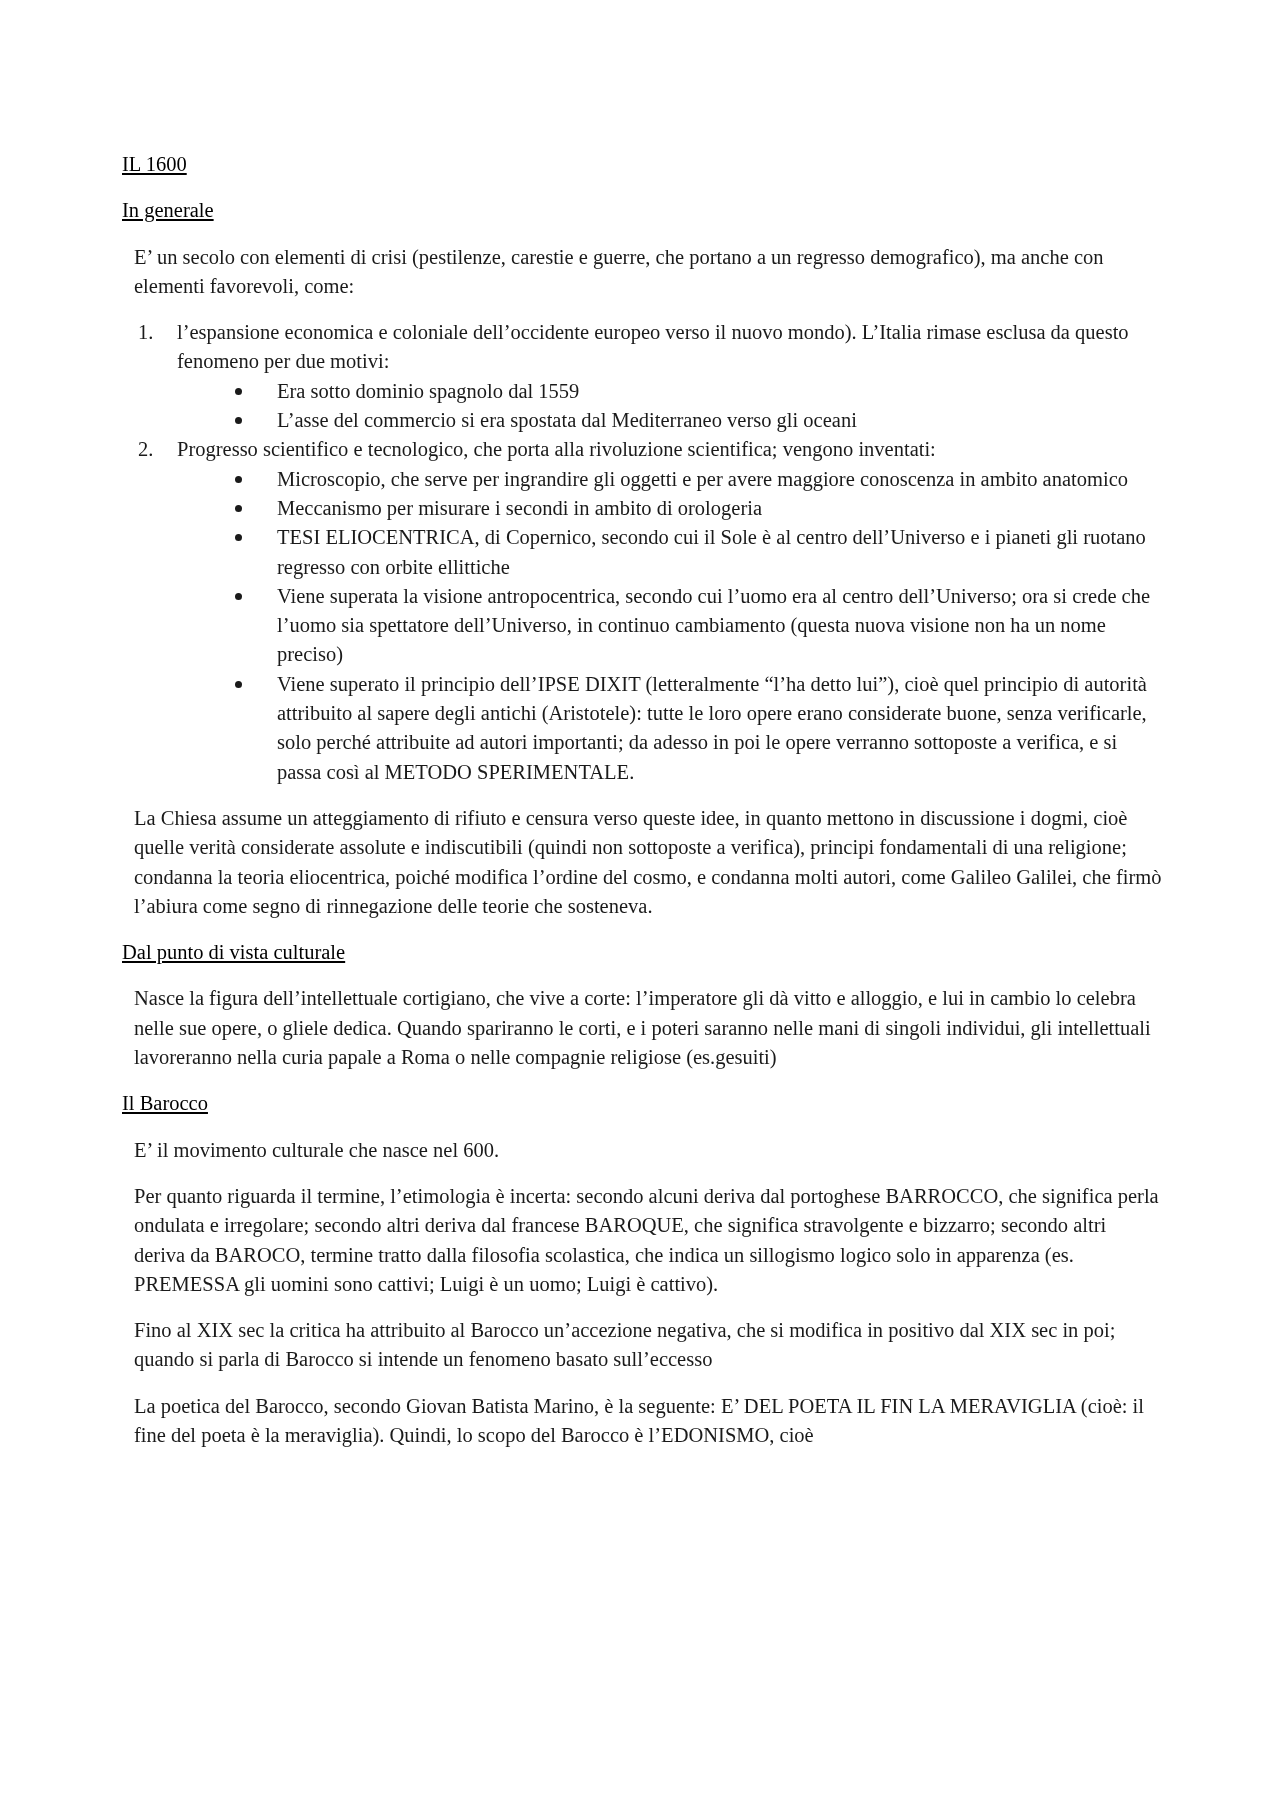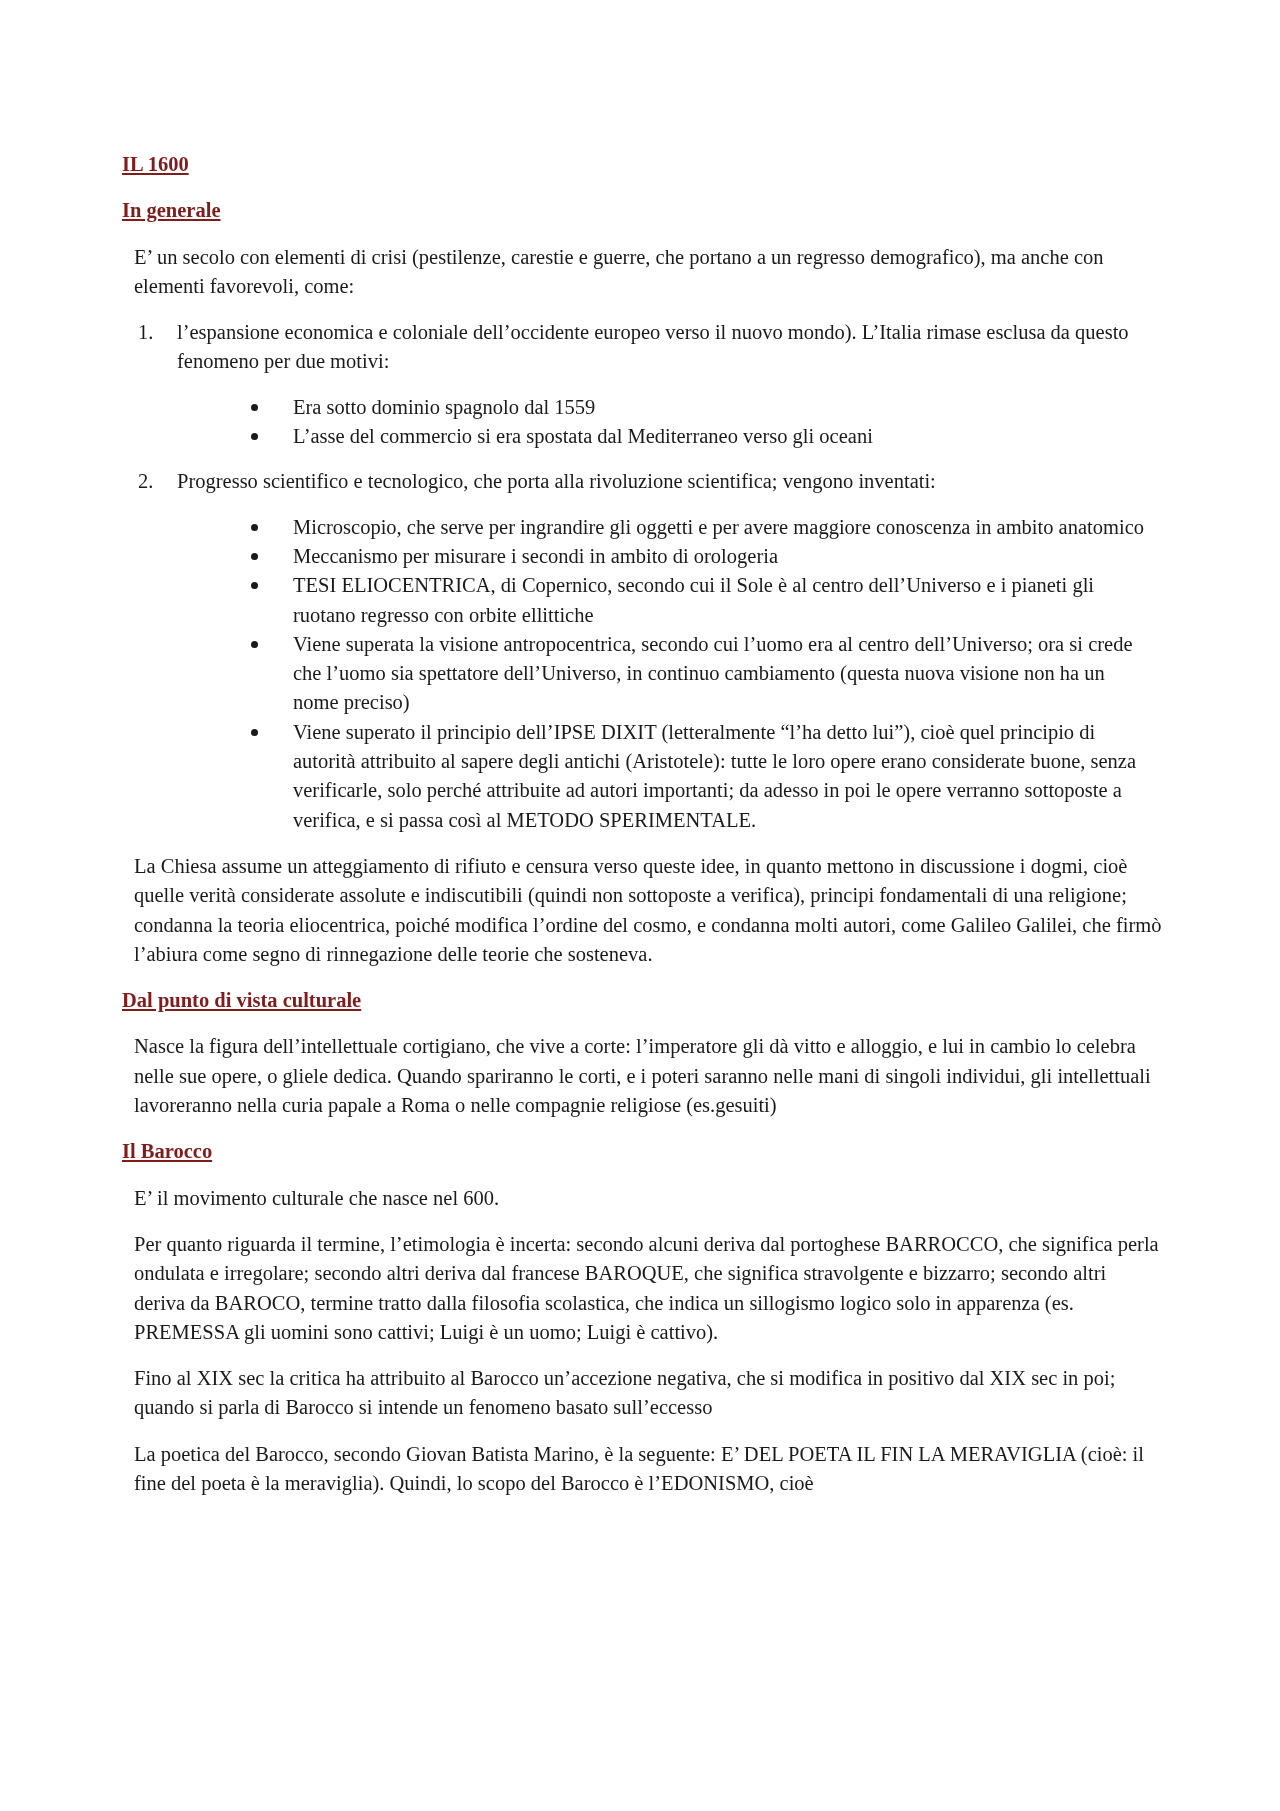--- a/index.html
+++ b/index.html
@@ -2,27 +2,27 @@
 <html><head>
 <meta charset="utf-8">
 <style>
   html, body { margin: 0; padding: 0; background: #ffffff; }
   body { width: 1280px; height: 1811px; position: relative; overflow: hidden; }
   .page {
     position: absolute; left: 122px; top: 150px; width: 1040px;
     font-family: "Liberation Serif", serif; font-size: 20.5px; line-height: 29.3px; color: #1a1a1a;
   }
   .heading {
-    color: #7f1d1d; font-weight: bold; text-decoration: underline; margin: 0 0 17px 0;
+    color: #000000; font-weight: normal; text-decoration: underline; margin: 0 0 17px 0;
   }
   p { margin: 0 0 17px 12px; }
   ol.main { margin: 0 0 17px 0; padding: 0; list-style: none; }
   ol.main > li { position: relative; padding-left: 55px; }
   ol.main > li > .num { position: absolute; left: 16px; top: 0; }
-  ul.sub { margin: 16px; padding: 0; list-style: none; }
+  ul.sub { margin: 0; padding: 0; list-style: none; }
   ul.sub > li { position: relative; padding-left: 100px; }
   ul.sub > li > .bullet {
     position: absolute; left: 58px; top: 11px; width: 7px; height: 7px; border-radius: 50%; background: #1a1a1a;
   }
 </style>
 </head>
 <body>
 
 <div class="page">
   <div class="heading">IL 1600</div>

